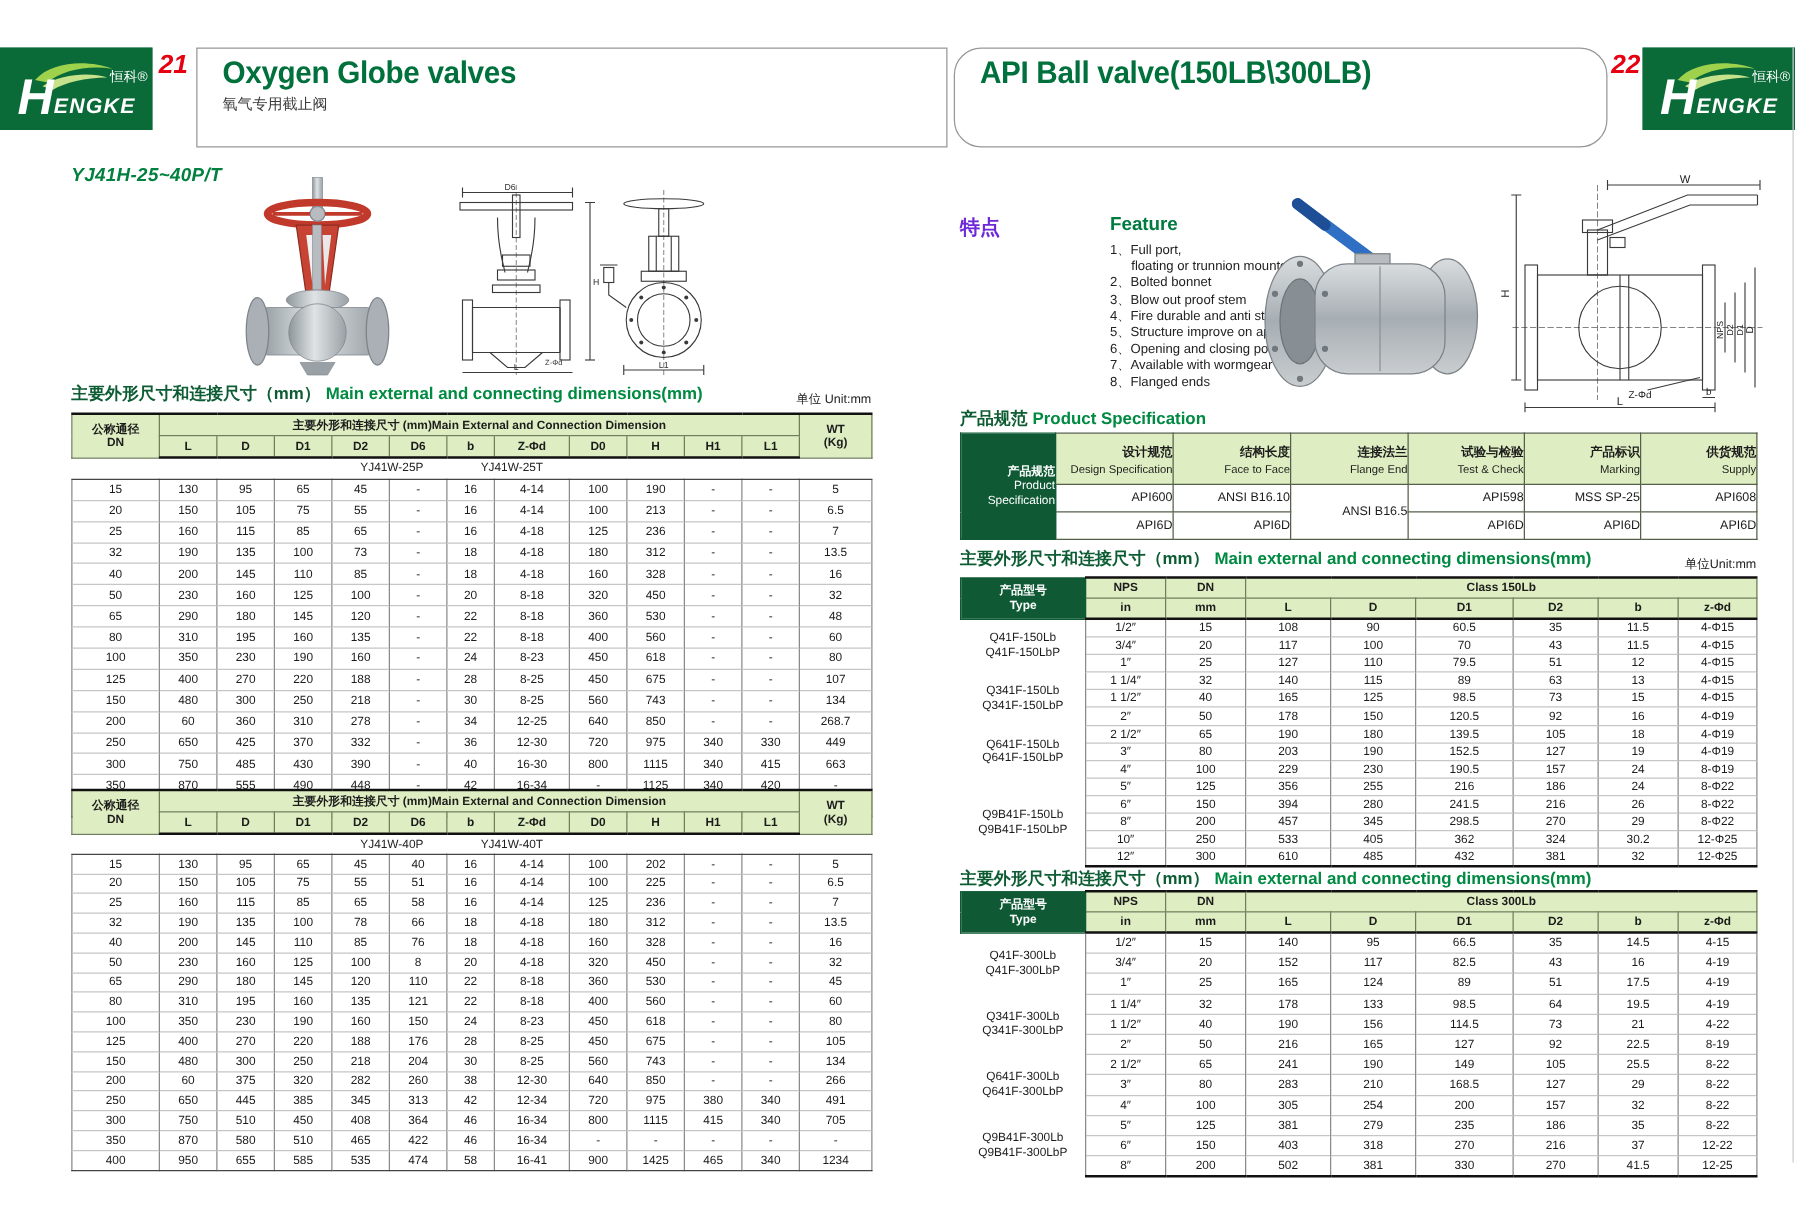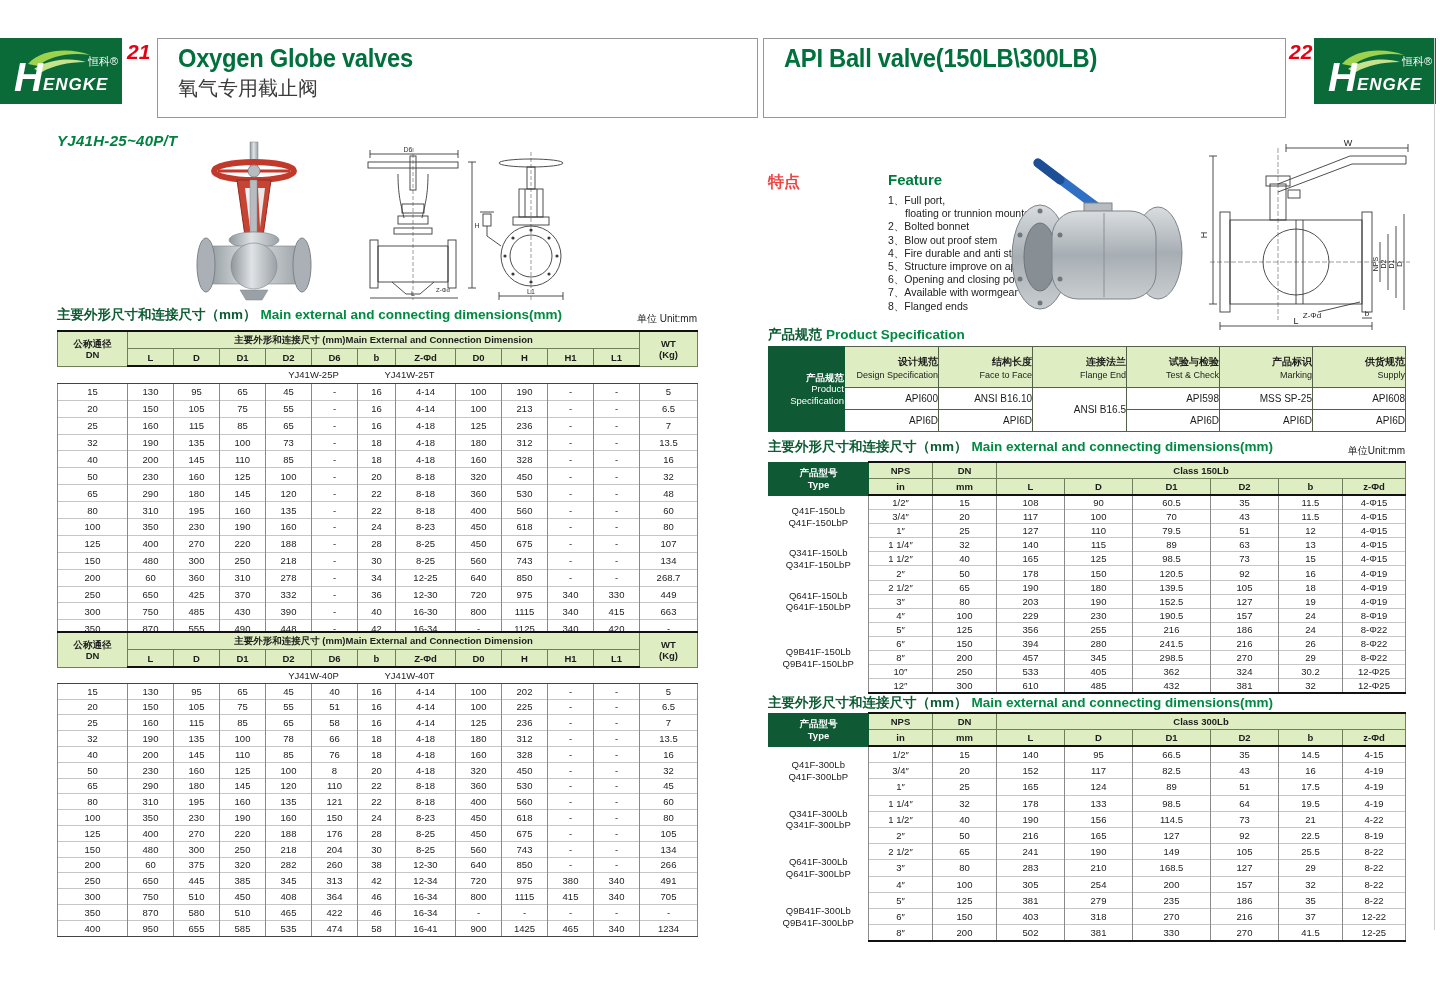--- a/index.html
+++ b/index.html
@@ -5,21 +5,21 @@
   html,body{margin:0;padding:0;background:#fff;}
   body{font-family:"Liberation Sans","DejaVu Sans",sans-serif;-webkit-font-smoothing:antialiased;}
   #canvas{position:relative;width:1440px;height:984px;background:#fff;overflow:hidden;}
   .abs{position:absolute;}
 
   
   .logo-block{width:122px;height:66px;background:#0a6a38;}
   .pageno{color:#e60012;font-weight:bold;font-size:21px;font-style:italic;}
   .titlebox{height:80px;background:#fff;border:1px solid #979797;box-sizing:border-box;padding:5px 0 0 20px;}
   .pg-title{font-weight:bold;font-size:25px;color:#00713c;letter-spacing:-0.3px;transform:scaleX(.95);transform-origin:left;white-space:nowrap;}
-  .pg-sub{font-size:20px;color:#3c3c3c;margin-top:2px;}
+  .pg-sub{font-size:12px;color:#3c3c3c;margin-top:2px;}
 
   
   .model-label{color:#00813f;font-weight:bold;font-style:italic;font-size:15px;letter-spacing:.3px;}
   .sec-title{font-size:13.5px;font-weight:bold;color:#0d5c33;white-space:nowrap;}
   .sec-title .en{color:#008a42;margin-left:4px;}
   .unit-label{font-size:10px;color:#222;}
 
   table{border-collapse:collapse;table-layout:fixed;}
   .dimtbl{width:640px;font-size:9.5px;color:#1c1c1c;}
   .dimtbl th{background:#dfeec2;font-weight:bold;border:1px solid #6f7f5a;padding:0;height:16px;font-size:9.5px;}
@@ -27,21 +27,21 @@
   .dimtbl thead tr:last-child th{border-bottom:2px solid #111;}
   .dimtbl td{border-left:1px solid #8a8a8a;border-right:1px solid #8a8a8a;border-top:1px solid #c6c6c6;text-align:center;padding:0;}
   .dimtbl tbody tr:last-child td{border-bottom:1.5px solid #444;}
   .dimtbl .modelrow td{border:none;border-bottom:1px solid #cfcfcf;position:relative;height:16px;}
   .dimtbl .modelrow span{position:absolute;top:2px;transform:translateX(-50%);font-size:9.5px;color:#222;white-space:nowrap;}
   .dimtbl .two-line div{line-height:11px;}
   #globe-a td{height:15.9px;}
   #globe-b td{height:14.8px;}
 
   
-  .feat-title-cn{font-size:16px;font-weight:bold;color:#ef4444;}
+  .feat-title-cn{font-size:16px;font-weight:bold;color:#6d28d9;}
   .feat-title-en{font-size:15px;font-weight:bold;color:#007b3f;}
   .feat-line{font-size:12px;color:#222;line-height:13.8px;white-space:nowrap;}
   #features-en .feat-line{font-size:10.5px;line-height:13.2px;}
   .feat-line.indent{padding-left:17px;}
 
   .spectbl{width:637px;font-size:10px;color:#1c1c1c;}
   .spectbl th,.spectbl td{border:1px solid #55604a;text-align:right;padding:0;}
   .spectbl th{background:#dfeec2;height:40px;font-weight:bold;}
   .spectbl th .en{font-weight:normal;font-size:9px;display:block;margin-top:1px;}
   .spectbl td{height:21px;}
@@ -77,21 +77,21 @@
       <text x="14" y="53" font-size="40" font-style="italic" font-weight="bold" fill="#ffffff">H</text>
       <text x="43" y="52" font-size="17" font-style="italic" font-weight="bold" fill="#ffffff" letter-spacing="1">ENGKE</text>
       <text x="88" y="27" font-size="11" fill="#ffffff">恒科®</text>
     </svg>
   </div>
   <div class="abs pageno" style="left:127px;top:40px;">21</div>
   <div class="abs titlebox" style="left:157px;top:38px;width:601px;">
     <div class="pg-title">Oxygen Globe valves</div>
     <div class="pg-sub">氧气专用截止阀</div>
   </div>
-  <div class="abs titlebox" style="left:763px;top:38px;width:523px;">
+  <div class="abs titlebox" style="left:763px;top:38px;width:523px;border-radius:22px;">
     <div class="pg-title">API Ball valve(150LB\300LB)</div>
   </div>
   <div class="abs pageno" style="left:1289px;top:40px;">22</div>
   <div class="abs logo-block" style="left:1314px;top:38px;">
     <svg width="122" height="66" viewBox="0 0 122 66">
       <rect width="122" height="66" fill="#0a6a38"></rect>
       <path d="M28,26 C42,10 72,10 90,17 C70,14 50,18 38,28 Z" fill="#9ed24d"></path>
       <path d="M34,31 C50,20 74,20 86,24 C68,24 52,28 42,34 Z" fill="#c6e38b"></path>
       <text x="14" y="53" font-size="40" font-style="italic" font-weight="bold" fill="#ffffff">H</text>
       <text x="43" y="52" font-size="17" font-style="italic" font-weight="bold" fill="#ffffff" letter-spacing="1">ENGKE</text>

